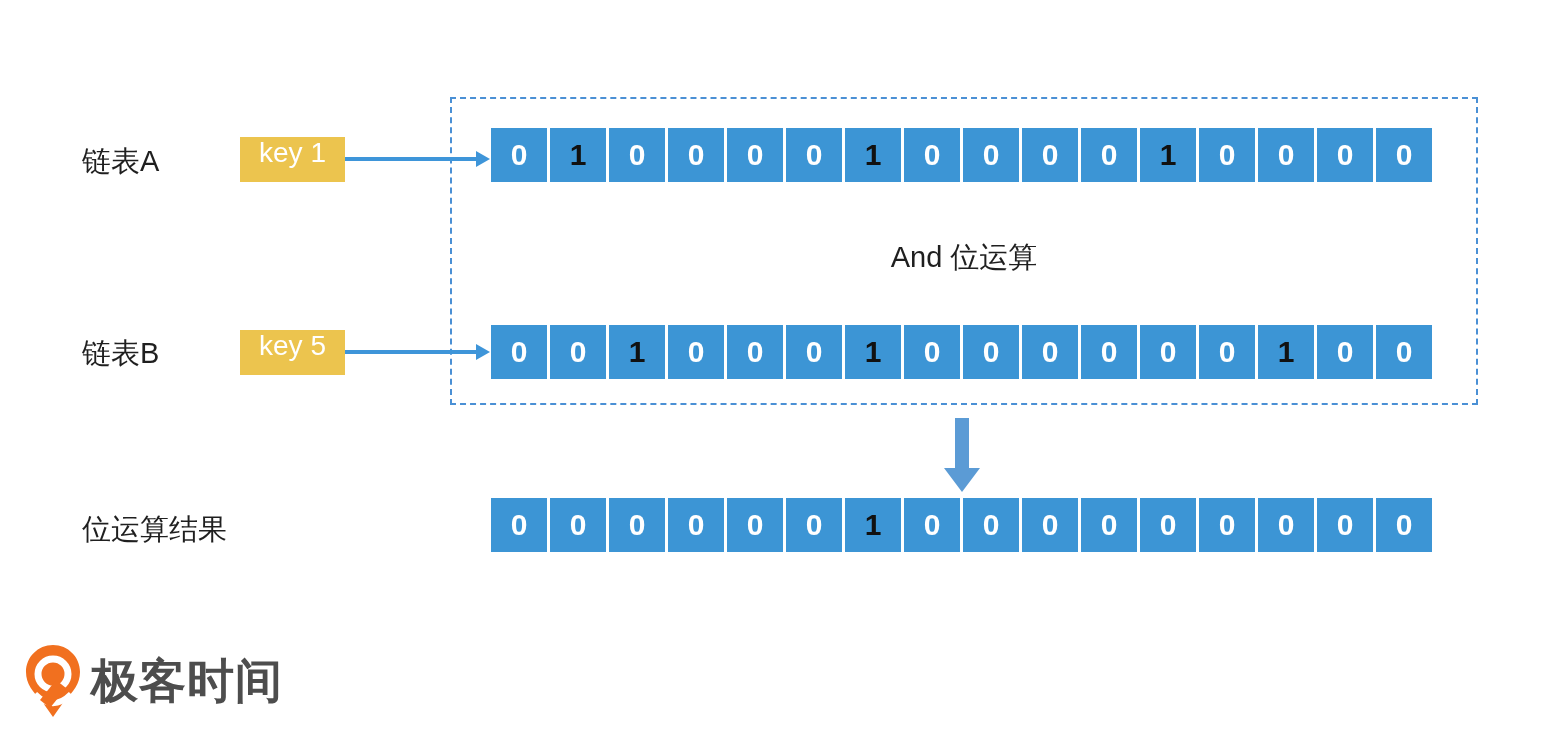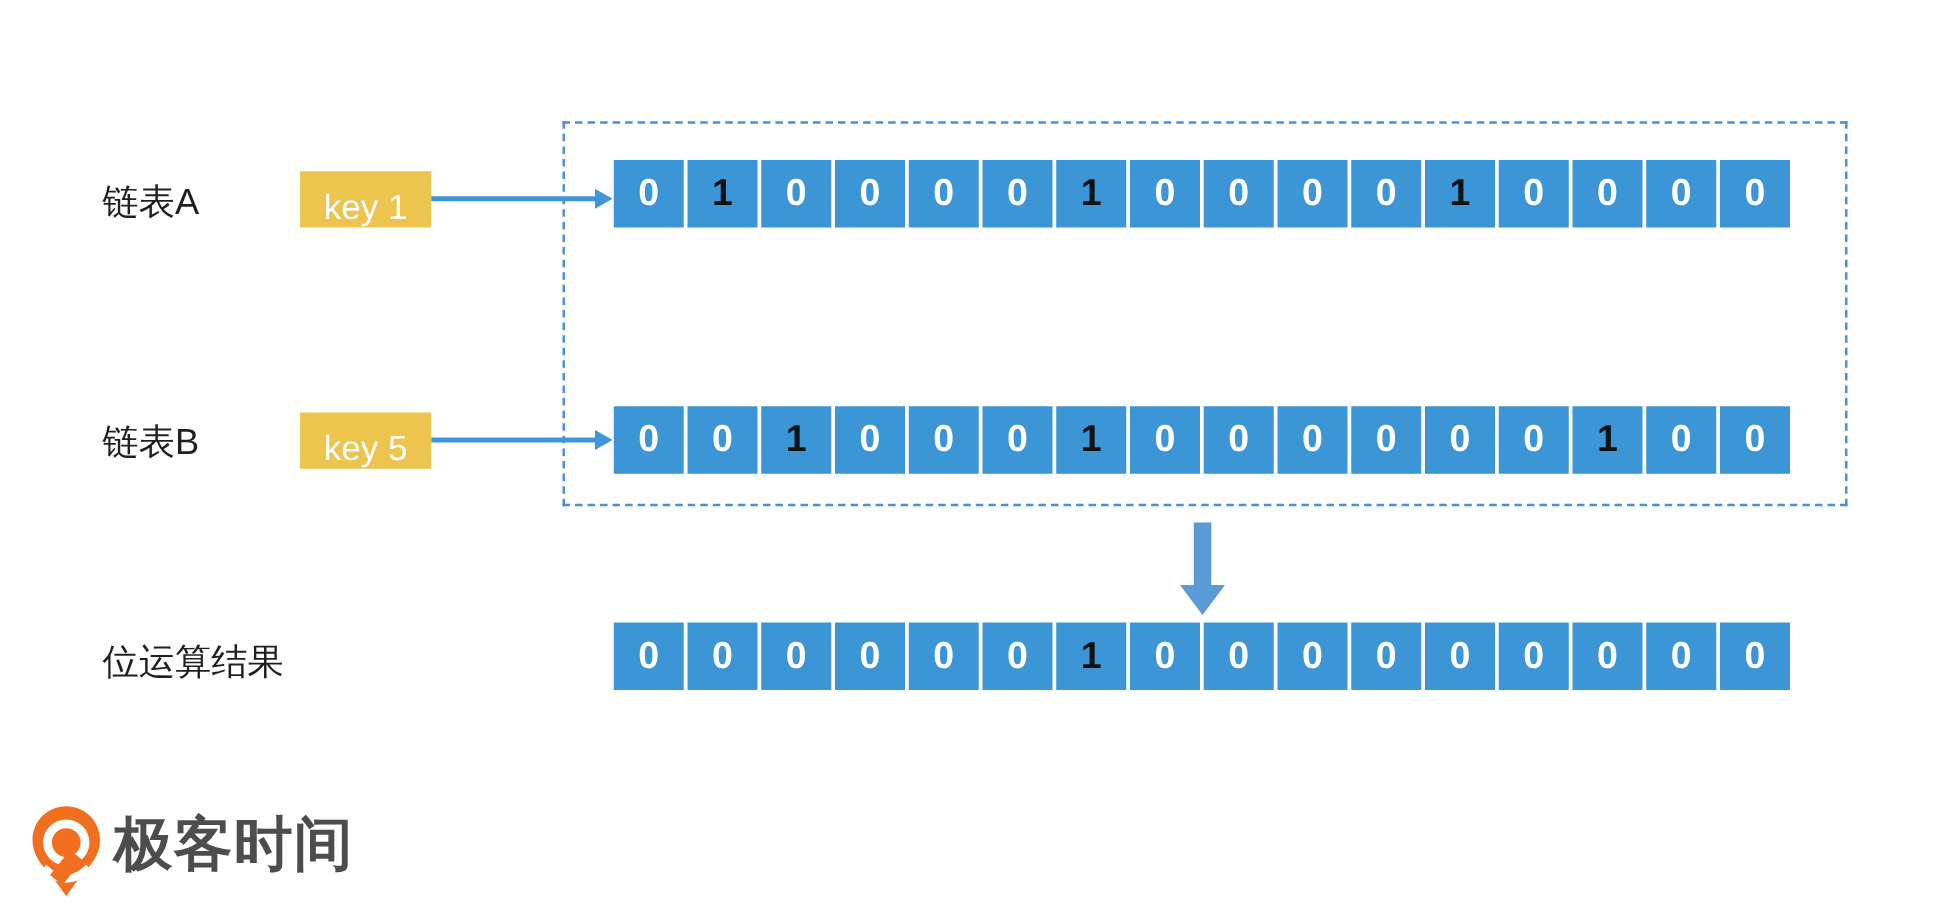--- a/index.html
+++ b/index.html
@@ -19,21 +19,21 @@
     position:absolute; left:42px; font-size:29px; color:var(--label-color,#1F1F1F);
     white-space:nowrap;
     margin-left:40px;
   }
   .row-label.a{top:142px}
   .row-label.b{top:334px}
   .row-label.result{top:510px}
   .key-box{
     position:absolute; left:240px; width:105px; height:45px;
     background:var(--key-yellow,#ECC44E); color:#fff; font-size:28px;
-    display:flex; align-items:flex-end; justify-content:center;
+    display:flex; align-items:flex-start; justify-content:center;
   }
   .key-box.a{top:137px}
   .key-box.b{top:330px}
   .h-arrow{position:absolute; left:345px; width:145px; height:16px;}
   .h-arrow.a{top:151px}
   .h-arrow.b{top:344px}
   .h-arrow .shaft{position:absolute; left:0; top:6px; height:4px; width:133px; background:var(--h-arrow-blue,#3E95D9);}
   .h-arrow .head{
     position:absolute; right:0; top:0; width:0; height:0;
     border-left:14px solid var(--h-arrow-blue,#3E95D9);
@@ -49,37 +49,38 @@
     display:flex; align-items:center; justify-content:center;
   }
   .bit-cell.one{color:var(--one-color,#111111);}
   .down-arrow{position:absolute; left:944px; top:418px; width:36px; height:74px;}
   .down-arrow .shaft{position:absolute; left:11px; top:0; width:14px; height:52px; background:var(--down-arrow-blue,#5B9BD5);}
   .down-arrow .head{
     position:absolute; left:0; top:50px; width:0; height:0;
     border-top:24px solid var(--down-arrow-blue,#5B9BD5);
     border-left:18px solid transparent; border-right:18px solid transparent;
   }
-  .logo{position:absolute; left:25px; top:644px; display:flex; gap:10px;}
+  .logo{position:absolute; left:25px; top:644px; display:flex; align-items:center; gap:10px;}
   .logo svg{width:56px; height:74px; display:block;}
   .logo .pin, .logo .tail{fill:var(--logo-orange,#F1701F);}
   .logo .ring{fill:none; stroke:#fff; stroke-width:7;}
   .logo .smile{fill:none; stroke:#fff; stroke-width:6;}
   .logo-text{
     font-size:47px; font-weight:600; color:var(--logo-text-color,#4D4D4D);
     letter-spacing:1px; white-space:nowrap;
   }
 </style>
 </head>
 <body>
 
 <div class="canvas">
 
   <div class="dotted-box"></div>
 
+  <div class="op-label">And 位运算</div>
 
   <div class="row-label a">链表A</div>
   <div class="key-box a">
     <span>key 1</span>
   </div>
   <div class="h-arrow a">
     <div class="shaft"></div>
     <div class="head"></div>
   </div>
   <div class="bit-row a">

